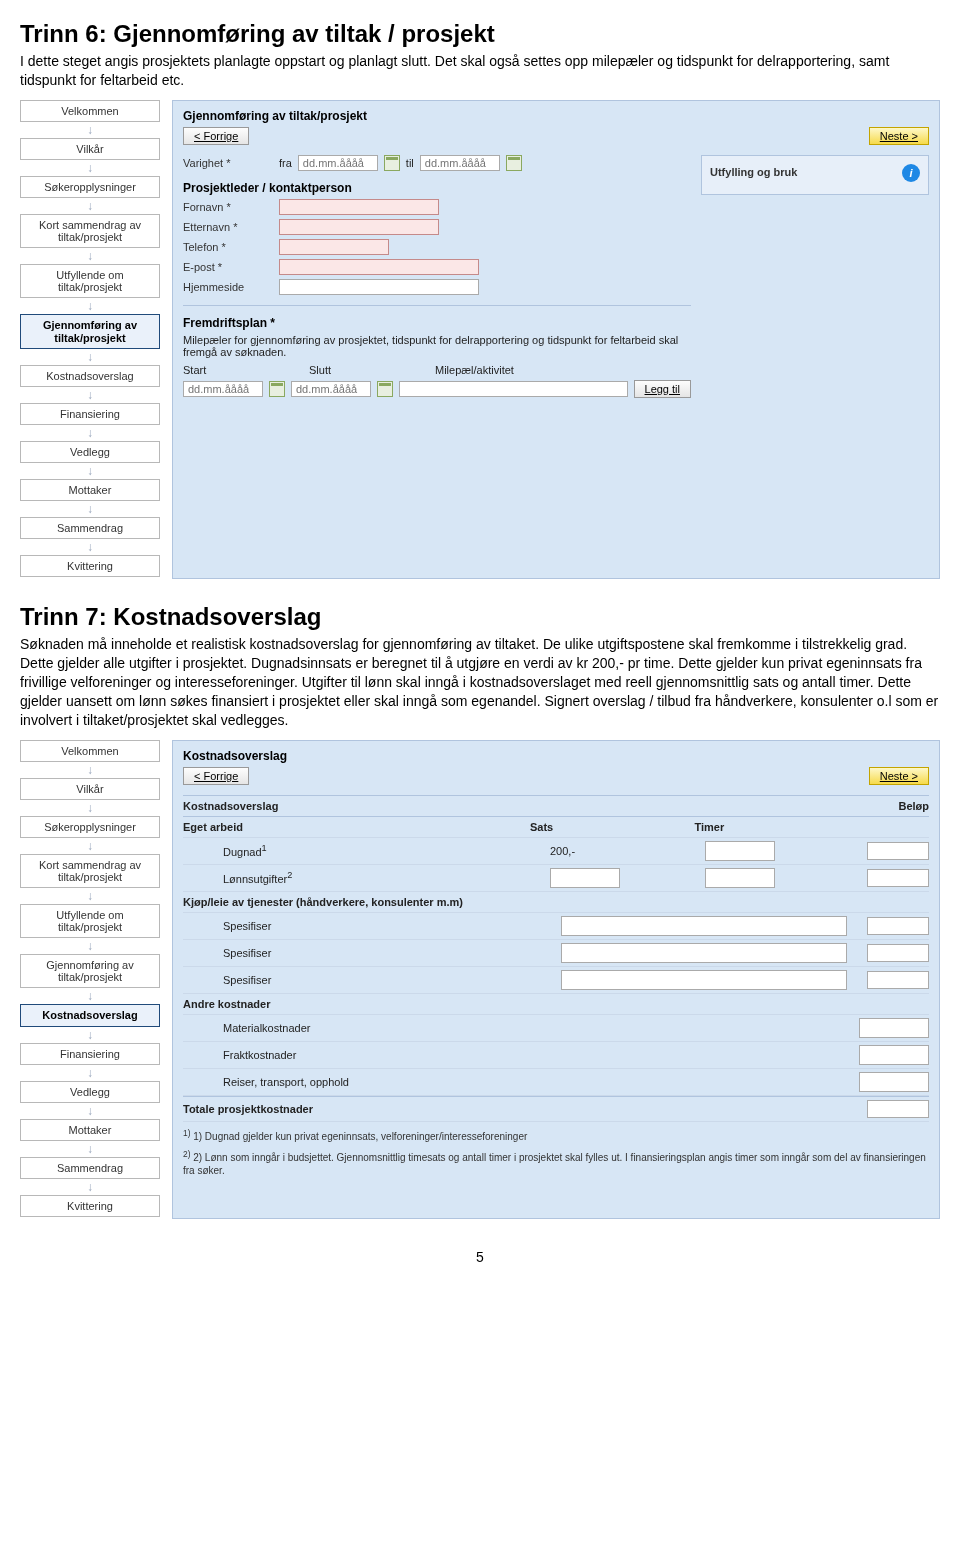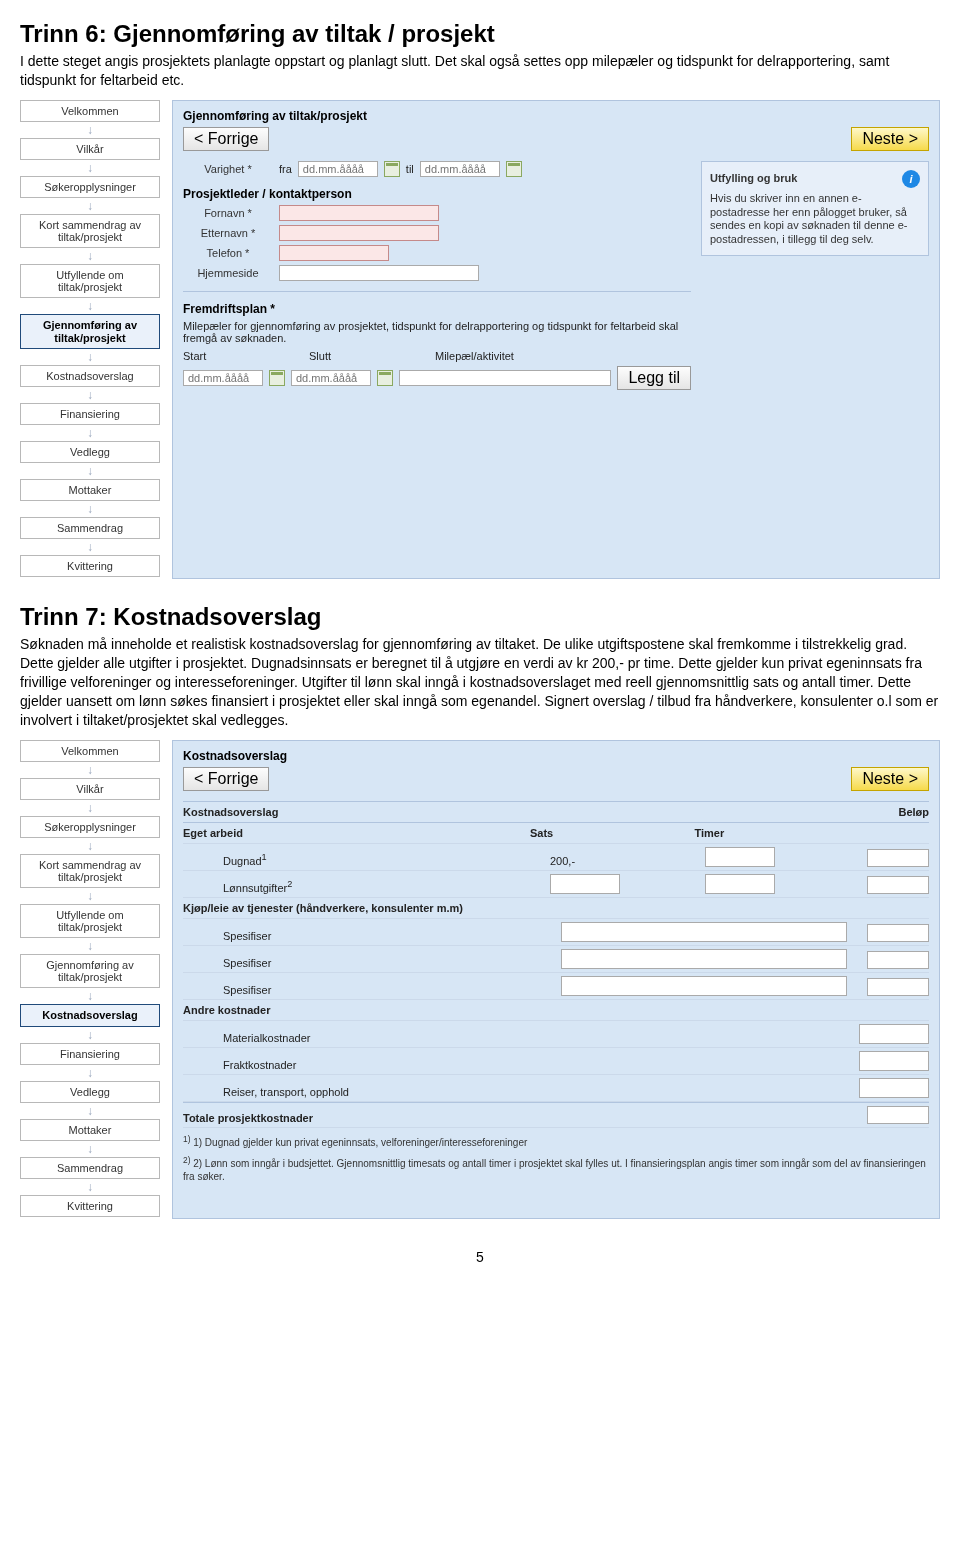--- a/index.html
+++ b/index.html
@@ -74,37 +74,38 @@
   }
   .nav-row {
     display: flex;
     justify-content: space-between;
     margin-bottom: 10px;
   }
   .btn {
     background: linear-gradient(#fdfdfd, #e5e5e5);
     border: 1px solid #999;
     padding: 2px 10px;
-    font-size: 16px;
+    font-size: 11px;
     cursor: pointer;
+    text-decoration: underline;
   }
   .btn-right { background: linear-gradient(#fef8c8, #f6da4b); border: 1px solid #c4a400; }
   .section-title {
     font-weight: bold;
     color: #000;
     margin: 10px 0 4px 0;
     font-size: 12px;
   }
   .row {
     display: flex;
     align-items: center;
     margin-bottom: 4px;
     gap: 6px;
   }
-  .lbl { width: 90px; color: #333; text-align: center; }
+  .lbl { width: 90px; color: #333; }
   .txt {
     border: 1px solid #aaa;
     background: #fff;
     padding: 1px 4px;
     font-size: 11px;
     color: #999;
     height: 16px;
     box-sizing: border-box;
   }
   .txt.req { border: 1px solid #c58a8a; background: #fbe7e7; }
@@ -142,21 +143,21 @@
     display: flex;
     justify-content: space-between;
     font-weight: bold;
     font-size: 11px;
     padding: 4px 0;
     border-top: 1px solid #b0c4de;
     border-bottom: 1px solid #b0c4de;
   }
   .cost-row {
     display: flex;
-    align-items: flex-end;
+    align-items: center;
     padding: 3px 0;
     font-size: 11px;
     border-bottom: 1px solid #cbd9ea;
     gap: 22px;
   }
   .cost-row .c1 { flex: 2; }
   .cost-row .c2 { flex: 1; padding-left: 40px; }
   .cost-row .c3 { flex: 1; }
   .cost-row .c4 { width: 70px; }
   .amt { width:60px; border:1px solid #aaa; background:#fff; height:16px; margin-left:auto; }
@@ -205,21 +206,20 @@
     <div class="nav-row">
       <button class="btn">&lt; Forrige</button>
       <button class="btn btn-right">Neste &gt;</button>
     </div>
 
     <div class="info-side">
       <div class="hdr">
         <span>Utfylling og bruk</span>
         <span class="info-icon">i</span>
       </div>
-      <div>Hvis du skriver inn en annen e-postadresse her enn pålogget bruker, så sendes en kopi av søknaden til denne e-postadressen, i tillegg til deg selv.</div>
     </div>
 
     <div class="form-area">
 
       <div class="row">
         <span class="lbl">Varighet *</span>
         <span>fra</span>
         <input class="txt date" placeholder="dd.mm.åååå" style="">
         <span class="cal"></span>
         <span>til</span>
@@ -234,20 +234,24 @@
         </div>
       <div class="row">
           <span class="lbl">Etternavn *</span>
           <input class="txt req" style="width: 160px;">
         </div>
       <div class="row">
           <span class="lbl">Telefon *</span>
           <input class="txt req" style="width: 110px;">
         </div>
       <div class="row">
+          <span class="lbl">E-post *</span>
+          <input class="txt req" style="width: 200px;">
+        </div>
+      <div class="row">
           <span class="lbl">Hjemmeside</span>
           <input class="txt" style="width: 200px;">
         </div>
 
       <div class="hr"></div>
       <div class="section-title">Fremdriftsplan *</div>
       <div style="margin-bottom:6px;">Milepæler for gjennomføring av prosjektet, tidspunkt for delrapportering og tidspunkt for feltarbeid skal fremgå av søknaden.</div>
 
       <div class="row" style="font-weight:normal;">
         <div style="width:120px">Start</div>

